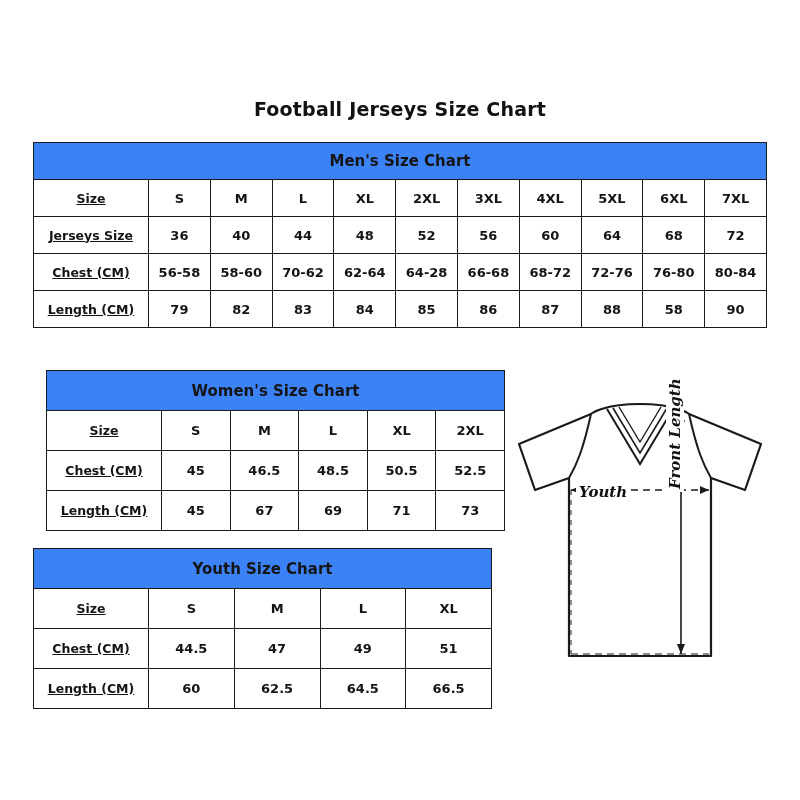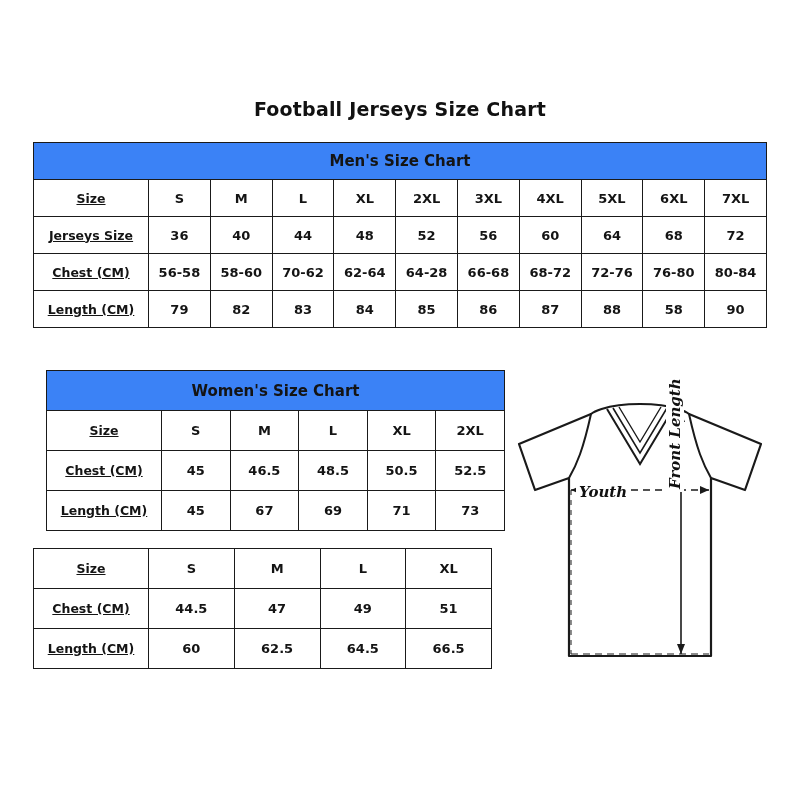--- a/index.html
+++ b/index.html
@@ -243,20 +243,23 @@
   <table class="chart" id="youth-table">
     <colgroup>
       <col class="lab">
         <col>
         <col>
         <col>
         <col>
     </colgroup>
     <tbody>
       <tr>
+        <td class="caption-cell" colspan="5">Youth Size Chart</td>
+      </tr>
+      <tr>
         <td class="rowlabel">Size</td>
         <td>S</td>
         <td>M</td>
         <td>L</td>
         <td>XL</td>
       </tr>
       <tr>
         <td class="rowlabel">Chest (CM)</td>
         <td>44.5</td>
         <td>47</td>

